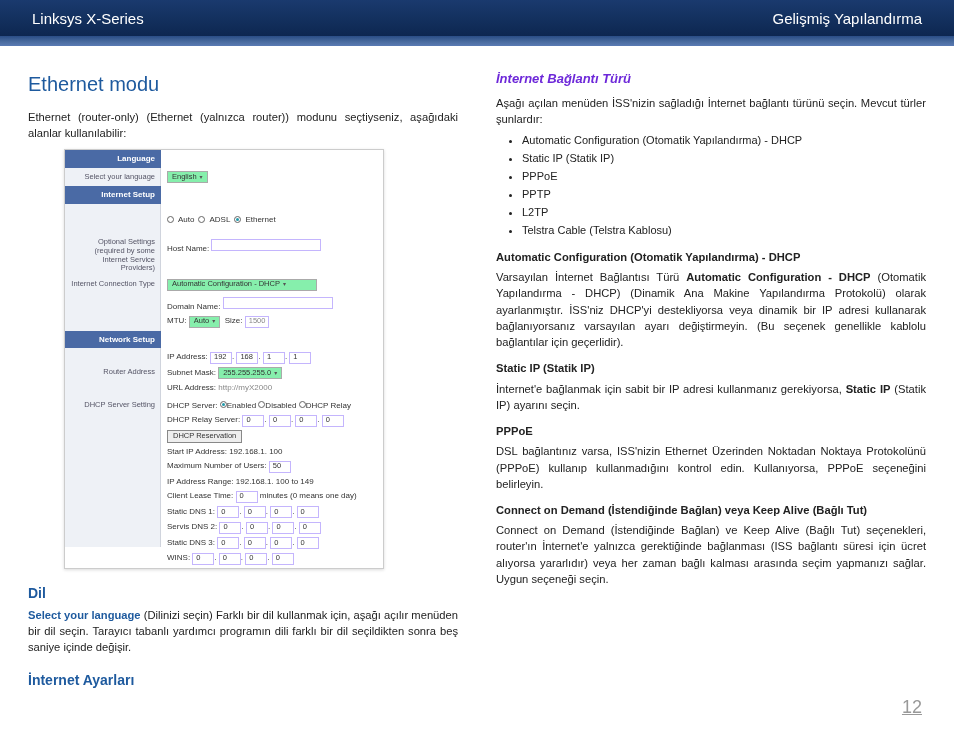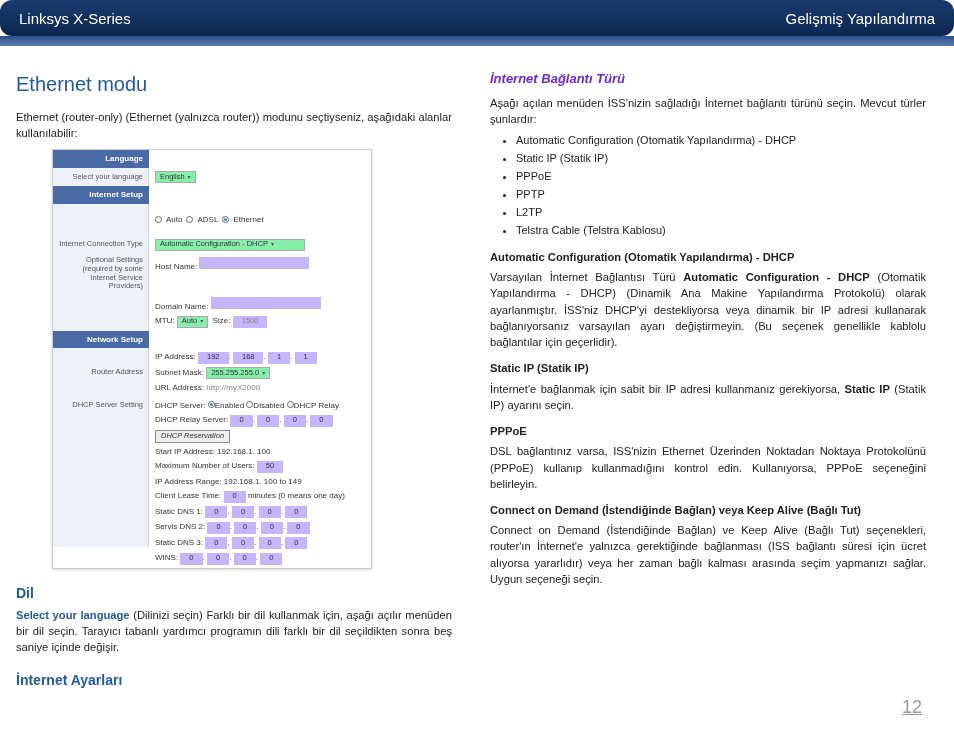--- a/index.html
+++ b/index.html
@@ -11,29 +11,28 @@
     position: relative;
     color: #333;
   }
   .header {
     height: 36px;
     background: linear-gradient(to bottom, #1a3a6e 0%, #0d2750 100%);
     color: #fff;
     display: flex;
     justify-content: space-between;
     align-items: center;
-    padding: 0 19px;
+    padding: 0 32px;
     font-size: 15px;
     font-weight: 300;
-    border-radius: 12px;
   }
   .band { height: 10px; background: linear-gradient(to bottom,#2a4d85 0%, #4b6da0 60%, #5a7bb4 100%); }
   .content {
     display: flex;
-    padding: 24px 28px 0 16px;
+    padding: 24px 28px 0 28px;
     gap: 38px;
   }
   .col { flex: 1; font-size: 11.2px; line-height: 1.45; color: #222; }
   .h1 { color: #1e5a9e; font-size: 20px; font-weight: 400; margin-bottom: 10px; }
   .h2 { color: #1e5a9e; font-size: 14px; font-weight: 600; margin: 14px 0 4px; }
   .h3 { color: #6d28d9; font-size: 13px; font-weight: 700; font-style: italic; margin-bottom: 6px; }
   .h4 { font-weight: 700; font-size: 11.2px; margin: 10px 0 4px; }
   .p { text-align: justify; margin-bottom: 6px; }
   .blue-strong { color: #1e5a9e; font-weight: 700; }
   .bullets { margin: 4px 0 8px 26px; }
@@ -70,22 +69,22 @@
     color: #fff;
     font-size: 8px;
     padding: 3px 6px;
     text-align: right;
     font-weight: 600;
   }
   .sheadright { flex:1; background:#fff; }
   .sval { flex: 1; padding: 3px 6px; display:flex; align-items:center; gap:4px; flex-wrap:wrap; }
   .sel { border:1px solid #aaa; padding:0 4px; font-size:7.5px; background:#86efac; display:inline-flex; align-items:center; gap:3px; height:12px; }
   .sel::after { content:"▾"; font-size:6px; color:#555; }
-  .tin { border:6px solid #c4b5fd; padding:0 3px; font-size:7.5px; background:#fff; height:12px; display:inline-flex; align-items:center; min-width:22px; }
-  .btn { border:1px solid #888; background:#eee; padding:0 5px; font-size:7.5px; height:13px; display:inline-flex; align-items:center;font-style:italic; }
+  .tin { border:1px solid #c4b5fd; padding:0 3px; font-size:7.5px; background:#fff; height:12px; display:inline-flex; align-items:center; min-width:22px; }
+  .btn { border:1px solid #888; background:#eee; padding:0 5px; font-size:7.5px; height:13px; display:inline-flex; align-items:center; }
   .radio { width:7px; height:7px; border:1px solid #666; border-radius:50%; display:inline-block; position:relative; }
   .radio.on::after { content:""; position:absolute; left:1px; top:1px; width:3px; height:3px; background:#29a; border-radius:50%; }
   .faint { color:#888; }
 </style>
 </head>
 <body>
 
 <div class="header">
   <span>Linksys X-Series</span>
   <span>Gelişmiş Yapılandırma</span>
@@ -119,31 +118,31 @@
         <div class="sval">
           <span class="radio"></span>
             <span>Auto</span>
           <span class="radio"></span>
             <span>ADSL</span>
           <span class="radio on"></span>
             <span>Ethernet</span>
         </div>
         </div>
       <div class="srow">
+          <div class="slabel" style="white-space:pre-line;height:40px">Optional Settings
+(required by some Internet Service Providers)</div>
+        <div class="sval" style="flex-direction:column;align-items:flex-start;gap:2px">
+          <div><span>Host Name:</span> <span class="tin" style="width:110px"></span></div>
+        </div>
+        </div>
+      <div class="srow">
           <div class="slabel">Internet Connection Type</div>
         <div class="sval">
             <span class="sel" style="width:150px">Automatic Configuration - DHCP</span>
           </div>
-        </div>
-      <div class="srow">
-          <div class="slabel" style="white-space:pre-line;height:40px">Optional Settings
-(required by some Internet Service Providers)</div>
-        <div class="sval" style="flex-direction:column;align-items:flex-start;gap:2px">
-          <div><span>Host Name:</span> <span class="tin" style="width:110px"></span></div>
-        </div>
         </div>
       <div class="srow">
           <div class="slabel"></div>
         <div class="sval" style="flex-direction:row;align-items:flex-start;gap:3px">
           <div><span>Domain Name:</span> <span class="tin" style="width:110px"></span></div>
           <div><span>MTU:</span> <span class="sel">Auto</span>
             &nbsp;<span>Size:</span> <span class="tin faint">1500</span></div>
         </div>
         </div>
 

